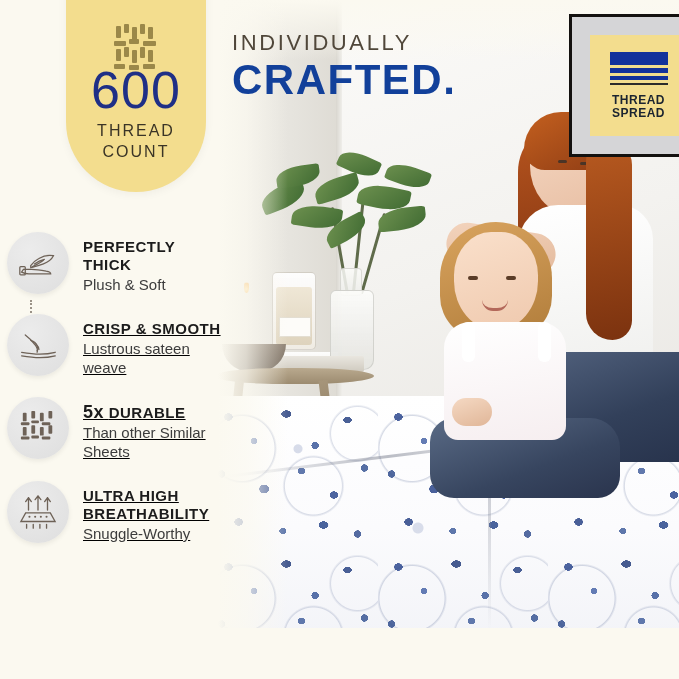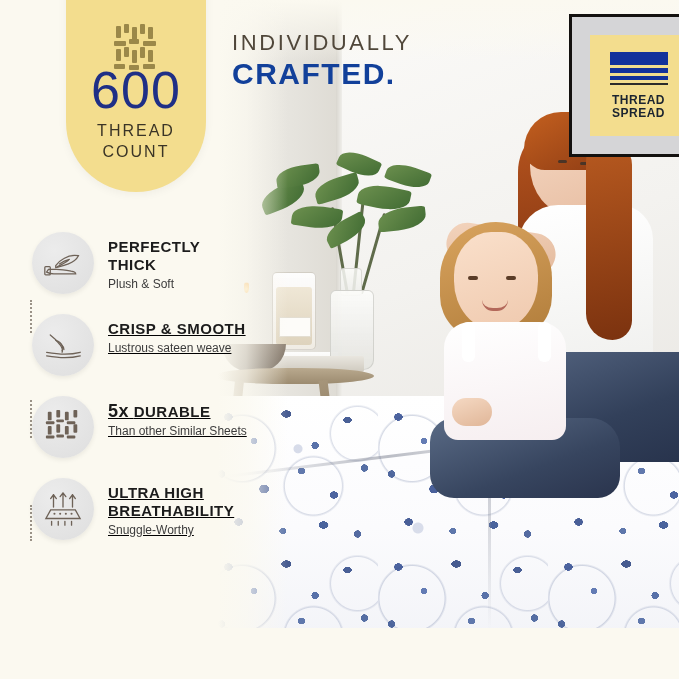--- a/index.html
+++ b/index.html
@@ -277,21 +277,21 @@
     font-size:16px; letter-spacing:2px; line-height:21px;
     color:#3A3426;
   }
 
   
   .header { position:absolute; left:232px; top:30px; width:320px; }
   .hdr-top {
     font-size:22px; letter-spacing:2.6px; color:#50473A; font-weight:400;
   }
   .hdr-main {
-    font-size:30px; font-weight:bold; letter-spacing:1.5px; color:#12409A;
+    font-size:42px; font-weight:bold; letter-spacing:1.5px; color:#12409A;
     margin-top:2px; line-height:1.05;
   }
   .hdr-bottom {
     font-size:22px; letter-spacing:2.6px; color:#50473A; margin-top:6px;
     text-align:right; padding-right:4px;
   }
 
   
   .logo-frame {
     position:absolute; left:569px; top:14px; width:118px; height:143px;
@@ -309,38 +309,38 @@
   .bar.b1 { height:13px; }
   .bar.b2 { height:5px; }
   .bar.b3 { height:4px; }
   .bar.b4 { height:2px; background:#2b2b2b; }
   .logo-text {
     font-size:12px; font-weight:bold; letter-spacing:.5px;
     color:#1B2430; line-height:13px; text-align:center;
   }
 
   
-  .features { position:absolute; left:32px; top:232px; width:215px; }
+  .features { position:absolute; left:7px; top:232px; width:215px; }
   .feature { position:relative; display:flex; align-items:flex-start; }
   .feature + .feature { margin-top:20px;text-decoration:underline; }
   .f-icon {
     position:relative; flex:0 0 auto;
     width:62px; height:62px; border-radius:50%;
     background:radial-gradient(circle at 36% 30%,#ECECEC,#DEDEDE);
     box-shadow:0 2px 5px rgba(0,0,0,.07);
     display:flex; align-items:center; justify-content:center;
   }
   .f-text { padding-left:14px; padding-top:6px; }
   .f-title {
     font-size:15px; font-weight:bold; color:#1C1C1C;
     letter-spacing:.5px; line-height:18px;
   }
   .f-title .big { font-size:18px; }
   .f-desc {
-    font-size:12px; color:#3C3C3C; line-height:19px; margin-top:1px;
+    font-size:15px; color:#3C3C3C; line-height:19px; margin-top:1px;
   }
   .connector {
     position:absolute; left:30px; width:2px;
     border-left:2px dotted #9A9287;
   }
   .c1 { top:300px; height:33px; }
   .c2 { top:400px; height:38px; }
   .c3 { top:505px; height:36px; }
 
   

